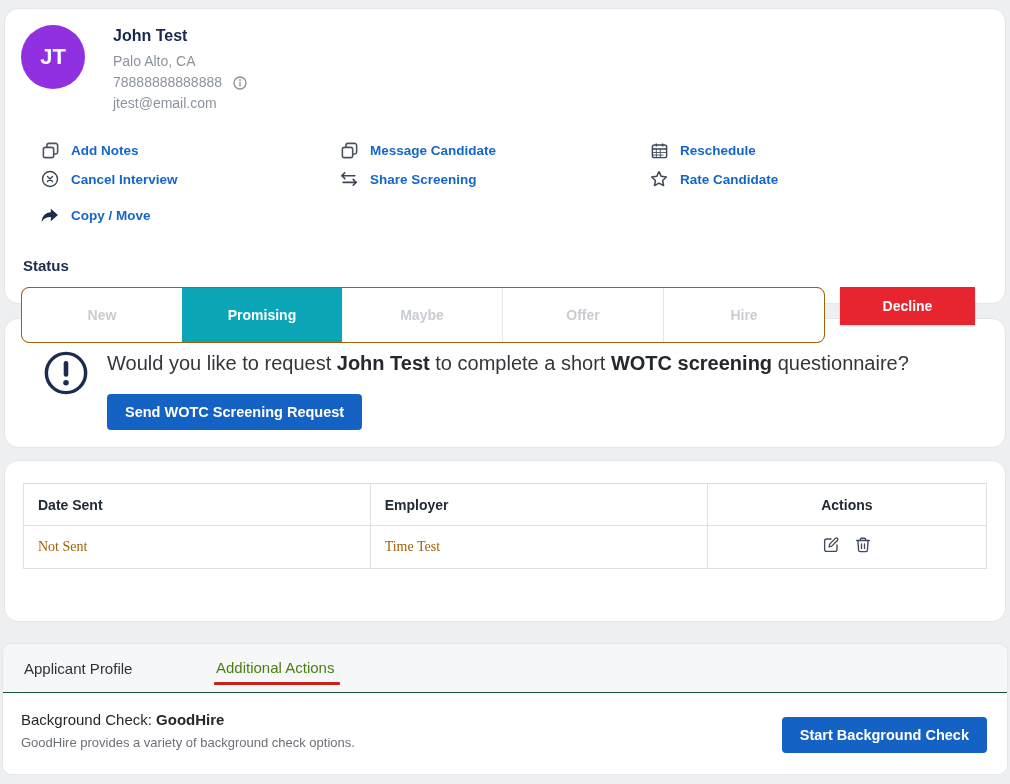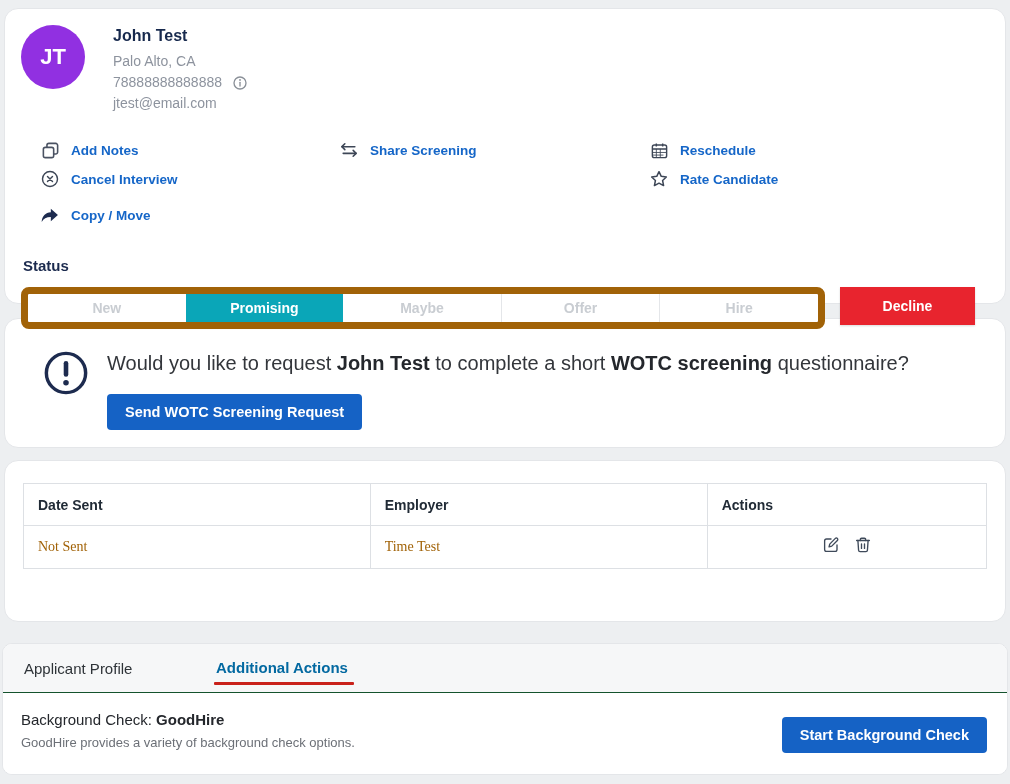--- a/index.html
+++ b/index.html
@@ -40,22 +40,22 @@
     text-decoration: none;
   }
   .action-link span.lbl {
     font-size: 13.5px; font-weight: bold; color: #1566c8;
   }
   .action-icon { display: inline-flex; width: 20px; justify-content: center; }
   
   .status-title { margin-top: 23px; font-size: 15px; font-weight: bold; color: #1b2a4e; margin-left: 2px; }
   .status-row { display: flex; margin-top: 13px; align-items: stretch; }
   .status-group {
-    display: flex; width: 804px; height: 42px;
-    border: 7px solid #a16207; border-radius: 8px; overflow: hidden; background: #7f1d1d;
+    display: flex; width: 804px; height: 56px;
+    border: 1px solid #a16207; border-radius: 8px; overflow: hidden; background: #7f1d1d;
   }
   .status-btn {
     flex: 1; border: none; background: #fff; cursor: pointer;
     font-family: "Liberation Sans", sans-serif;
     font-size: 14px; font-weight: bold; color: #c9cdd2;
     border-left: 1px solid #e4e6e9;
   }
   .status-btn:first-child { border-left: none; }
   .status-btn.active { background: #0aa6b8; color: #fff; border-left: none; }
   .status-btn.active + .status-btn { border-left: none; }
@@ -83,34 +83,34 @@
   .card-offer { margin: 12px 4px 0 4px; height: 162px; padding: 22px 18px 0 18px; }
   .offer-title { font-size: 15px; font-weight: bold; color: #1c2433; margin-bottom: 13px; margin-left: 2px; }
   table.offer-table { width: 100%; border-collapse: collapse; }
   .offer-table th, .offer-table td {
     border: 1px solid #dde0e4; font-size: 14px; padding: 0 14px; text-align: left;
   }
   .offer-table th { height: 42px; font-weight: bold; color: #212b36; }
   .offer-table td { height: 43px; color: #a16207; font-family: Liberation Serif, serif; }
   .offer-table th.col-date { width: 36%; }
   .offer-table th.col-emp  { width: 35%; }
-  .offer-table th.col-act  { width: 29%; text-align: left; }
+  .offer-table th.col-act  { width: 29%; text-align: center; }
   .offer-table td.cell-actions { text-align: center; }
   .row-action-icons { display: inline-flex; gap: 14px; align-items: center; }
   .row-action-icons svg { cursor: pointer; }
   
   .card-bottom { margin: 21px 2px 0 2px; height: 132px; border-radius: 10px; overflow: hidden; }
   .tab-strip {
     background: #f6f7f8; height: 49px;
     border-bottom: 1px solid #14532d;
     display: flex; align-items: center; padding-left: 21px;
   }
   .tab { font-size: 15px; color: #2e3338; cursor: pointer; }
   .tab-inactive { width: 192px; }
-  .tab-active { font-weight: bold; color: #0369a1; position: relative; padding-bottom: 2px; }
+  .tab-active { font-weight: normal; color: #4d7c0f; position: relative; padding-bottom: 2px; }
   .tab-active::after {
     content: ""; position: absolute; left: -2px; right: -6px; bottom: -7px;
     height: 3px; background: #c9211a; border-radius: 1px;
   }
   .bgc-content {
     background: #fff; height: 83px; padding: 18px 20px 0 18px;
     display: flex; justify-content: space-between; align-items: flex-start;
   }
   .bgc-title { font-size: 15px; color: #24272c; white-space: pre-wrap; }
   .bgc-title b { font-weight: bold; }
@@ -165,20 +165,29 @@
         <span class="action-icon">
           <svg width="20" height="20" viewBox="0 0 24 24" fill="#1d2b4f">
             <path d="M13 4.5l8.5 7.5L13 19.5v-5C7.5 14.5 4.3 16.6 2 20.5c.3-7.3 4.6-11.4 11-11.9z"></path>
           </svg>
         </span>
         <span class="lbl">Copy / Move</span>
       </a>
     </div>
 
     <div class="actions-col col-2">
+      <a class="action-link">
+        <span class="action-icon">
+          <svg width="19" height="19" viewBox="0 0 24 24" fill="none" stroke="#4a5262" stroke-width="2">
+            <rect x="3" y="8" width="13" height="13" rx="2.5"></rect>
+            <path d="M7.5 8V5.5A2.5 2.5 0 0 1 10 3h8.5A2.5 2.5 0 0 1 21 5.5V14a2.5 2.5 0 0 1-2.5 2.5H16"></path>
+          </svg>
+        </span>
+        <span class="lbl">Message Candidate</span>
+      </a>
       <a class="action-link">
         <span class="action-icon">
           <svg width="20" height="20" viewBox="0 0 24 24" fill="none" stroke="#3d4656" stroke-width="1.9" stroke-linecap="round" stroke-linejoin="round">
             <path d="M7 4.5L3.5 8l3.5 3.5"></path>
             <path d="M3.5 8H19"></path>
             <path d="M17 12.5l3.5 3.5-3.5 3.5"></path>
             <path d="M20.5 16H5"></path>
           </svg>
         </span>
         <span class="lbl">Share Screening</span>

